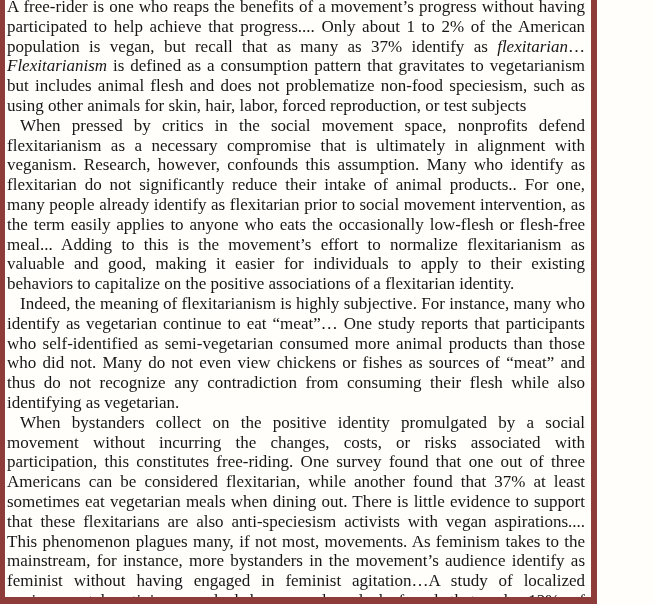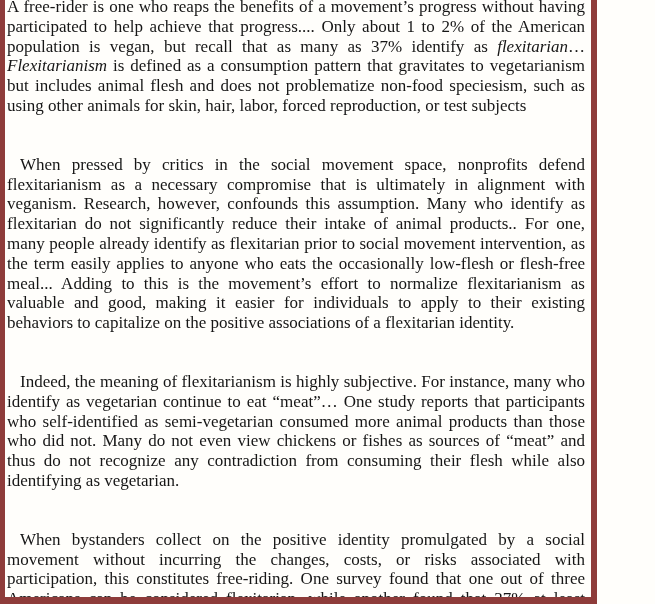--- a/index.html
+++ b/index.html
@@ -29,21 +29,20 @@
     color: var(--text, #161616);
     text-align: justify;
     padding: 0 6px 0 2px;
     margin-top: -3px;
   }
   .text p {
     margin: 0;
   }
   .text p.indent {
     text-indent: 13px;
-    margin-top: 39px;
   }
   .italic {
     font-style: italic;
   }
 </style>
 </head>
 <body>
 
 <div class="page">
   <div class="text">

